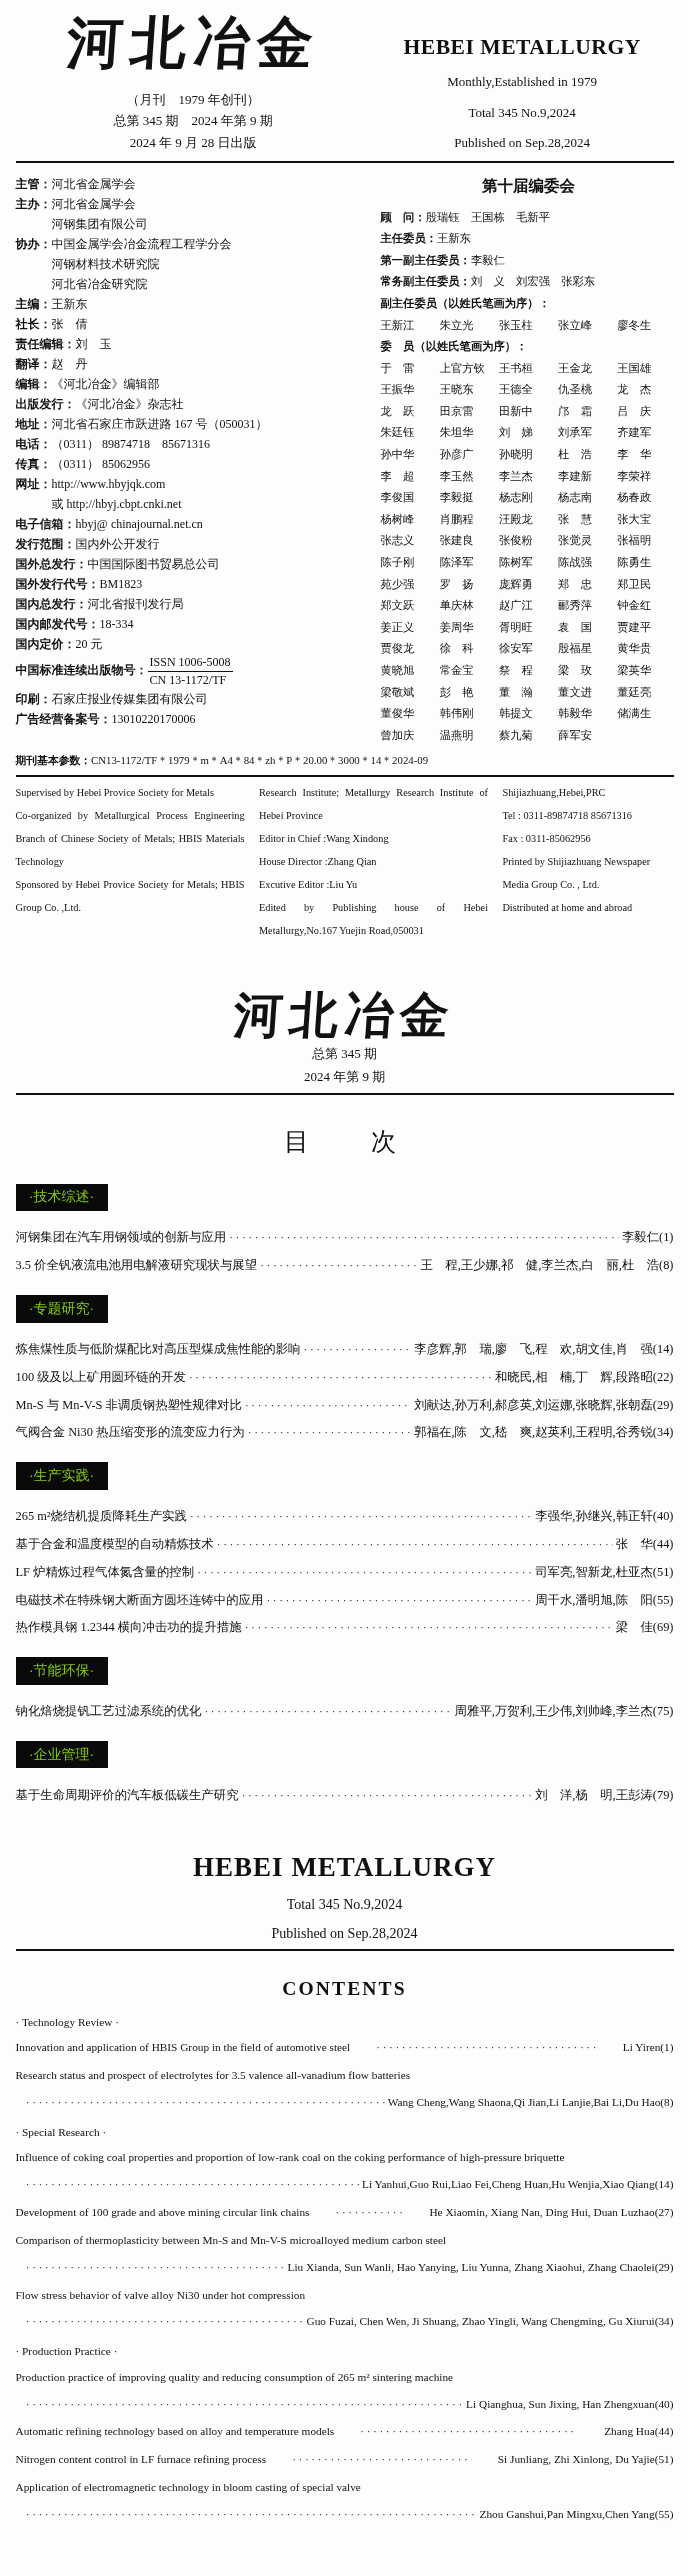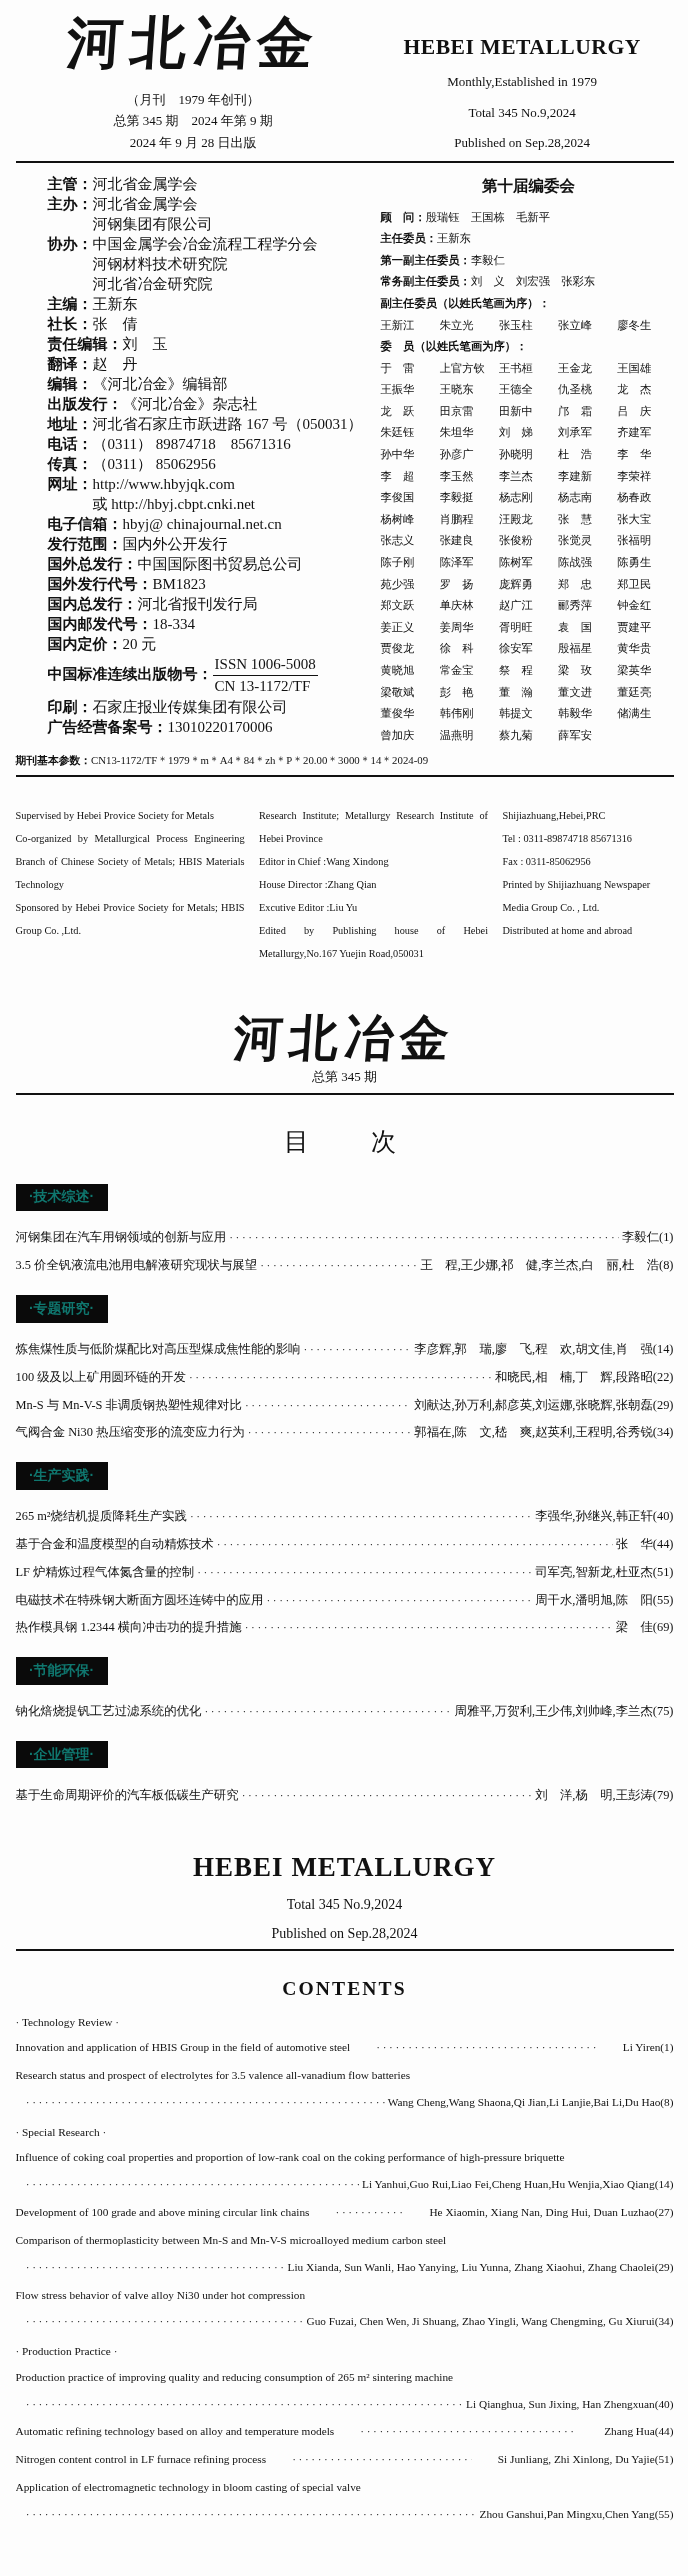--- a/index.html
+++ b/index.html
@@ -12,46 +12,46 @@
   .mast-left{width:54%;text-align:center;}
   .mast-right{width:46%;text-align:center;padding-top:20.6px;}
   .calli{font-size:56px;line-height:1.0;font-weight:900;letter-spacing:7.2px;
          font-family:"DejaVu Serif","Liberation Serif",serif;transform:skewX(-4deg);}
   .mast-cn-lines{margin-top:18.5px;font-size:13px;line-height:21.6px;}
   .en-title{font-size:21.6px;font-weight:bold;letter-spacing:0.5px;}
   .en-line{font-size:13px;margin-top:14.4px;}
   
   .info{display:flex;margin-top:11.3px;}
   .info-left{width:50%;}
-  .row{font-size:15px;line-height:20px;white-space:nowrap;margin-left:32px;}
+  .row{font-size:12px;line-height:20px;white-space:nowrap;}
   .lbl{font-family:"Liberation Sans","DejaVu Sans",sans-serif;font-weight:bold;}
   .frac{display:inline-block;vertical-align:middle;text-align:left;line-height:1.35;}
   .frac .top{display:block;border-bottom:1px solid #111;padding:0 2.1px 0.5px 2.1px;}
   .frac .bot{display:block;padding:0.5px 2.1px 0 2.1px;}
   .info-right{width:50%;padding-left:36px;box-sizing:border-box;}
   .board-title{font-size:15.5px;font-weight:bold;text-align:center;width:296px;margin:2.1px 0 9.3px 0;
                font-family:"Liberation Sans","DejaVu Sans",sans-serif;}
   .board-row{font-size:11.3px;line-height:21.6px;white-space:nowrap;}
   .name-grid{display:grid;grid-template-columns:repeat(5,1fr);width:296px;font-size:11.3px;line-height:21.6px;}
   .name-grid span{white-space:nowrap;}
   .params{font-size:10.8px;margin-top:7.2px;white-space:nowrap;}
   
-  .en-imprint{display:flex;margin-top:27px;font-size:10.3px;}
+  .en-imprint{display:flex;margin-top:4px;font-size:10.3px;}
   .en-imprint .col{line-height:23px;}
   .en-imprint .c1{width:37%;padding-right:14.4px;box-sizing:border-box;text-align:justify;}
   .en-imprint .c2{width:37%;padding-right:14.4px;box-sizing:border-box;text-align:justify;}
   .en-imprint .c3{width:26%;}
   
   .toc-head{ text-align:center;margin-top:49px;}
   .calli2{font-size:49px;line-height:1.0;font-weight:900;letter-spacing:6.2px;transform:skewX(-4deg);
           font-family:"DejaVu Serif","Liberation Serif",serif;display:inline-block;}
   .issue-line{font-size:13px;margin-top:5px;}
   .toc-title{text-align:center;font-size:25px;font-weight:normal;letter-spacing:18.5px;margin:30px 0 15.5px 9.3px;}
-  .badge{display:inline-block;background:#0a0a0a;color:#0f766e;font-family:"Liberation Sans","DejaVu Sans",sans-serif;
-         font-weight:bold;font-size:14px;padding:4.6px 13.4px;margin:10.3px 0 8.2px 0;}
+  .badge{display:inline-block;background:#0a0a0a;color:#84cc16;font-family:"Liberation Sans","DejaVu Sans",sans-serif;
+         font-weight:normal;font-size:14px;padding:4.6px 13.4px;margin:10.3px 0 8.2px 0;}
   .toc-item{display:flex;align-items:baseline;font-size:12.4px;line-height:17.5px;margin:10.3px 0;}
   .toc-item .t{white-space:nowrap;}
   .dots{flex:1;overflow:hidden;white-space:nowrap;margin:0 3.1px;min-width:9.3px;color:#111;}
   .dots::after{content:"··········································································································";
                letter-spacing:2.6px;font-size:11.3px;}
   .toc-item .a{white-space:nowrap;}
   
   .toc-en-head{text-align:center;margin-top:48px;}
   .en-big{font-size:27px;font-weight:bold;letter-spacing:1px;}
   .en-issue{font-size:14px;margin-top:13.4px;}
@@ -260,20 +260,21 @@
         <div>Fax : 0311-85062956</div>
         <div>Printed by Shijiazhuang Newspaper Media Group Co. , Ltd.</div>
         <div>Distributed  at home and abroad</div>
       </div>
   </section>
 
   <section>
     <div class="toc-head">
       <div class="calli2">河北冶金</div>
       <div class="issue-line">总第 345 期</div>
+      <div class="issue-line">2024 年第 9 期</div>
     </div>
     <hr class="rule">
     <div class="toc-title">目　次</div>
     <div id="toc-cn-sections"><div class="badge">·技术综述·</div><div class="toc-item">
           <span class="t">河钢集团在汽车用钢领域的创新与应用</span>
           <span class="dots"></span>
           <span class="a">李毅仁(1)</span>
         </div><div class="toc-item">
           <span class="t">3.5 价全钒液流电池用电解液研究现状与展望</span>
           <span class="dots"></span>

